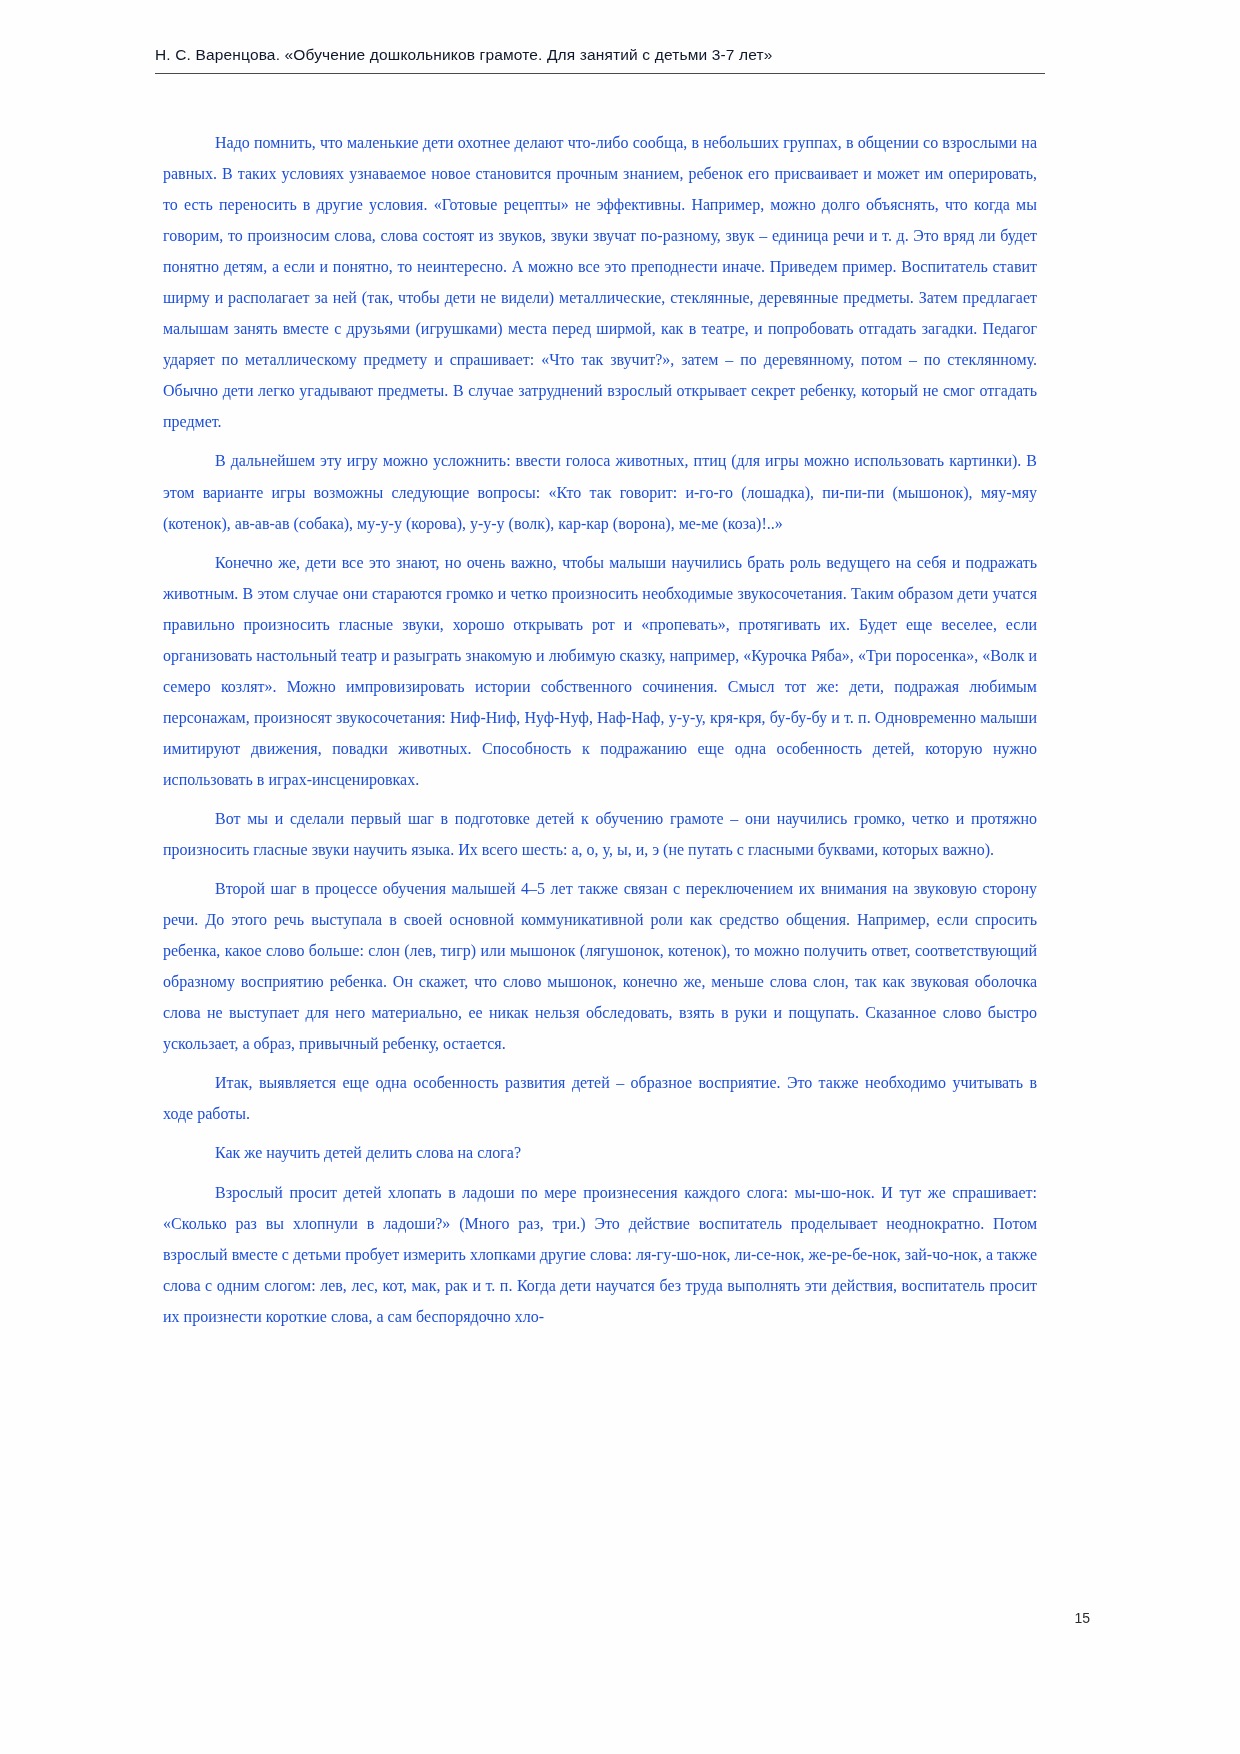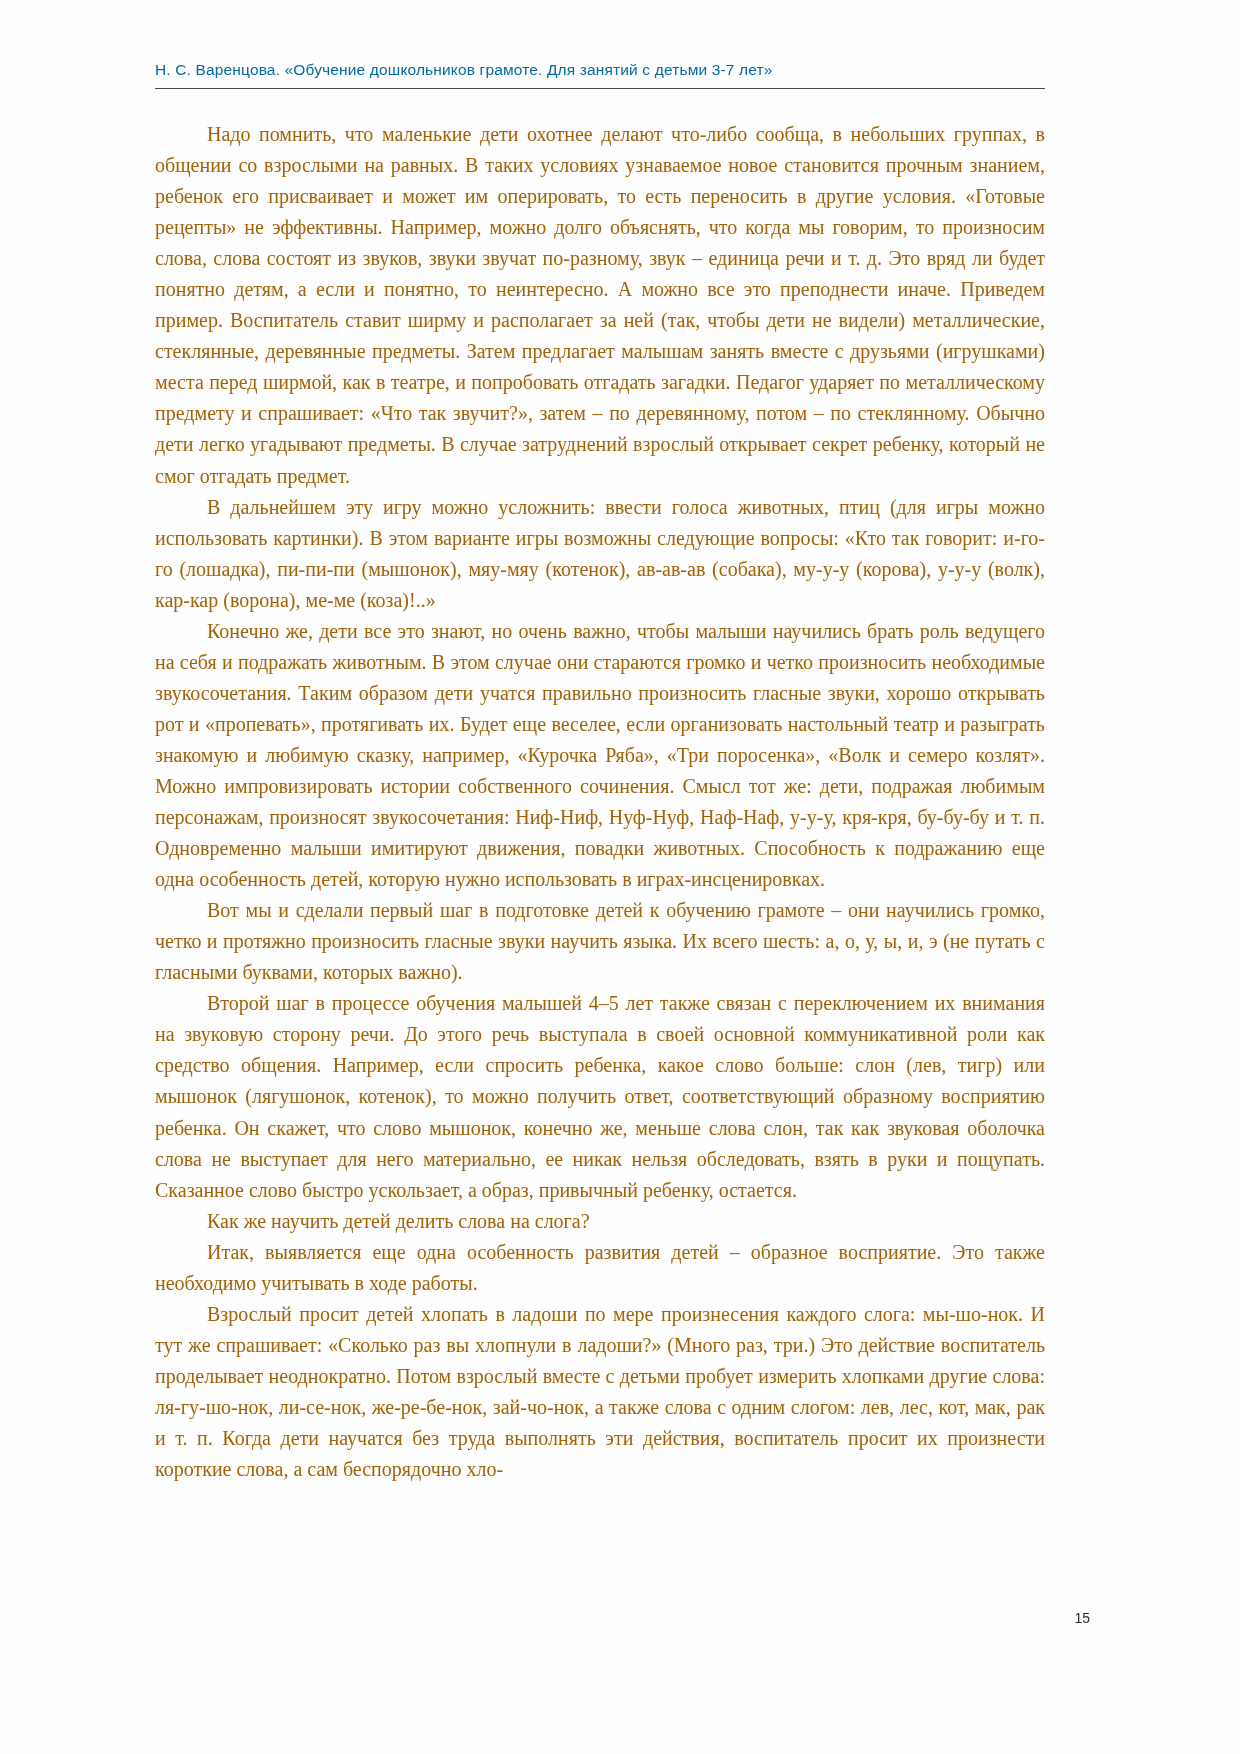--- a/index.html
+++ b/index.html
@@ -26,44 +26,43 @@
   .header-zone {
     position: absolute;
     left: 155px;
     top: 46px;
     width: 890px;
   }
   .header-title {
     font-family: "Liberation Sans", "DejaVu Sans", sans-serif;
     font-size: 15.5px;
     letter-spacing: 0.15px;
-    color: #0369a1;
+    color: #0f172a;
     white-space: nowrap;
-    margin-top: 15px;
   }
   .header-rule {
     margin-top: 9px;
     border-bottom: 1.6px solid #4a4a4a;
     width: 890px;
   }
   
   .body-col {
     position: absolute;
     left: 155px;
     top: 119px;
     width: 890px;
   }
   p.para {
-    margin: 0;
+    margin: 8px;
     text-align: justify;
     text-justify: inter-word;
     text-indent: 52px;
-    font-size: 20px;
+    font-size: 16px;
     line-height: 31.05px;
-    color: #a16207;
+    color: #1d4ed8;
     -webkit-font-smoothing: none;
   }
   .it { }
   .bd { font-weight: normal; }
   
   .folio {
     position: absolute;
     right: 150px;
     bottom: 128px;
     font-family: "Liberation Sans", "DejaVu Sans", sans-serif;
@@ -80,20 +79,20 @@
     <div class="header-title">Н. С. Варенцова. «Обучение дошкольников грамоте. Для занятий с детьми 3-7 лет»</div>
     <div class="header-rule"></div>
   </div>
 
   <div class="body-col" id="body-col">
       <p class="para"><span>Надо помнить, что маленькие дети охотнее делают что-либо сообща, в небольших группах, в общении со взрослыми на равных. В таких условиях узнаваемое новое становится прочным знанием, ребенок его присваивает и может им оперировать, то есть переносить в другие условия. «Готовые рецепты» не эффективны. Например, можно долго объяснять, что когда мы говорим, то произносим слова, слова состоят из звуков, звуки звучат по-разному, звук – единица речи и т. д. Это вряд ли будет понятно детям, а если и понятно, то неинтересно. А можно все это преподнести иначе. Приведем пример. Воспитатель ставит ширму и располагает за ней (так, чтобы дети не видели) металлические, стеклянные, деревянные предметы. Затем предлагает малышам занять вместе с друзьями (игрушками) места перед ширмой, как в театре, и попробовать отгадать загадки. Педагог ударяет по металлическому предмету и спрашивает: «Что так звучит?», затем – по деревянному, потом – по стеклянному. Обычно дети легко угадывают предметы. В случае затруднений взрослый открывает секрет ребенку, который не смог отгадать предмет.</span></p>
       <p class="para"><span>В дальнейшем эту игру можно усложнить: ввести голоса животных, птиц (для игры можно использовать картинки). В этом варианте игры возможны следующие вопросы: «Кто так говорит: и-го-го </span><span class="it">(лошадка)</span><span>, пи-пи-пи </span><span class="it">(мышонок)</span><span>, мяу-мяу </span><span class="it">(котенок)</span><span>, ав-ав-ав </span><span class="it">(собака)</span><span>, му-у-у </span><span class="it">(корова)</span><span>, у-у-у </span><span class="it">(волк)</span><span>, кар-кар </span><span class="it">(ворона)</span><span>, ме-ме </span><span class="it">(коза)</span><span>!..»</span></p>
       <p class="para"><span>Конечно же, дети все это знают, но очень важно, чтобы малыши научились брать роль ведущего на себя и подражать животным. В этом случае они стараются громко и четко произносить необходимые звукосочетания. Таким образом дети учатся правильно произносить гласные звуки, хорошо открывать рот и «пропевать», протягивать их. Будет еще веселее, если организовать настольный театр и разыграть знакомую и любимую сказку, например, «Курочка Ряба», «Три поросенка», «Волк и семеро козлят». Можно импровизировать истории собственного сочинения. Смысл тот же: дети, подражая любимым персонажам, произносят звукосочетания: </span><span class="it">Ниф-Ниф, Нуф-Нуф, Наф-Наф, у-у-у, кря-кря, бу-бу-бу</span><span> и т. п. Одновременно малыши имитируют движения, повадки животных. Способность к подражанию еще одна особенность детей, которую нужно использовать в играх-инсценировках.</span></p>
       <p class="para"><span>Вот мы и сделали первый шаг в подготовке детей к обучению грамоте – они научились громко, четко и протяжно произносить гласные звуки научить языка. Их всего шесть: </span><span class="it">а, о, у, ы, и, э</span><span> (не путать с гласными буквами, которых важно).</span></p>
       <p class="para"><span>Второй шаг в процессе обучения малышей 4–5 лет также связан с переключением их внимания на </span><span class="bd">звуковую сторону речи.</span><span> До этого речь выступала в своей основной коммуникативной роли как средство общения. Например, если спросить ребенка, какое слово больше: </span><span class="it">слон (лев, тигр)</span><span> или </span><span class="it">мышонок (лягушонок, котенок)</span><span>, то можно получить ответ, соответствующий образному восприятию ребенка. Он скажет, что слово </span><span class="it">мышонок</span><span>, конечно же, меньше слова </span><span class="it">слон</span><span>, так как звуковая оболочка слова не выступает для него материально, ее никак нельзя обследовать, взять в руки и пощупать. Сказанное слово быстро ускользает, а образ, привычный ребенку, остается.</span></p>
+      <p class="para"><span>Итак, выявляется еще одна особенность развития детей – образное восприятие. Это также необходимо учитывать в ходе работы.</span></p>
       <p class="para"><span>Как же научить детей делить слова на слога?</span></p>
-      <p class="para"><span>Итак, выявляется еще одна особенность развития детей – образное восприятие. Это также необходимо учитывать в ходе работы.</span></p>
       <p class="para"><span>Взрослый просит детей хлопать в ладоши по мере произнесения каждого слога: </span><span class="it">мы-шо-нок</span><span>. И тут же спрашивает: «Сколько раз вы хлопнули в ладоши?» </span><span class="it">(Много раз, три.)</span><span> Это действие воспитатель проделывает неоднократно. Потом взрослый вместе с детьми пробует измерить хлопками другие слова: </span><span class="it">ля-гу-шо-нок, ли-се-нок, же-ре-бе-нок, зай-чо-нок</span><span>, а также слова с одним слогом: </span><span class="it">лев, лес, кот, мак, рак</span><span> и т. п. Когда дети научатся без труда выполнять эти действия, воспитатель просит их произнести короткие слова, а сам беспорядочно хло-</span></p>
     </div>
 
   <div class="folio">15</div>
 
 </div>
 
 </body></html>

